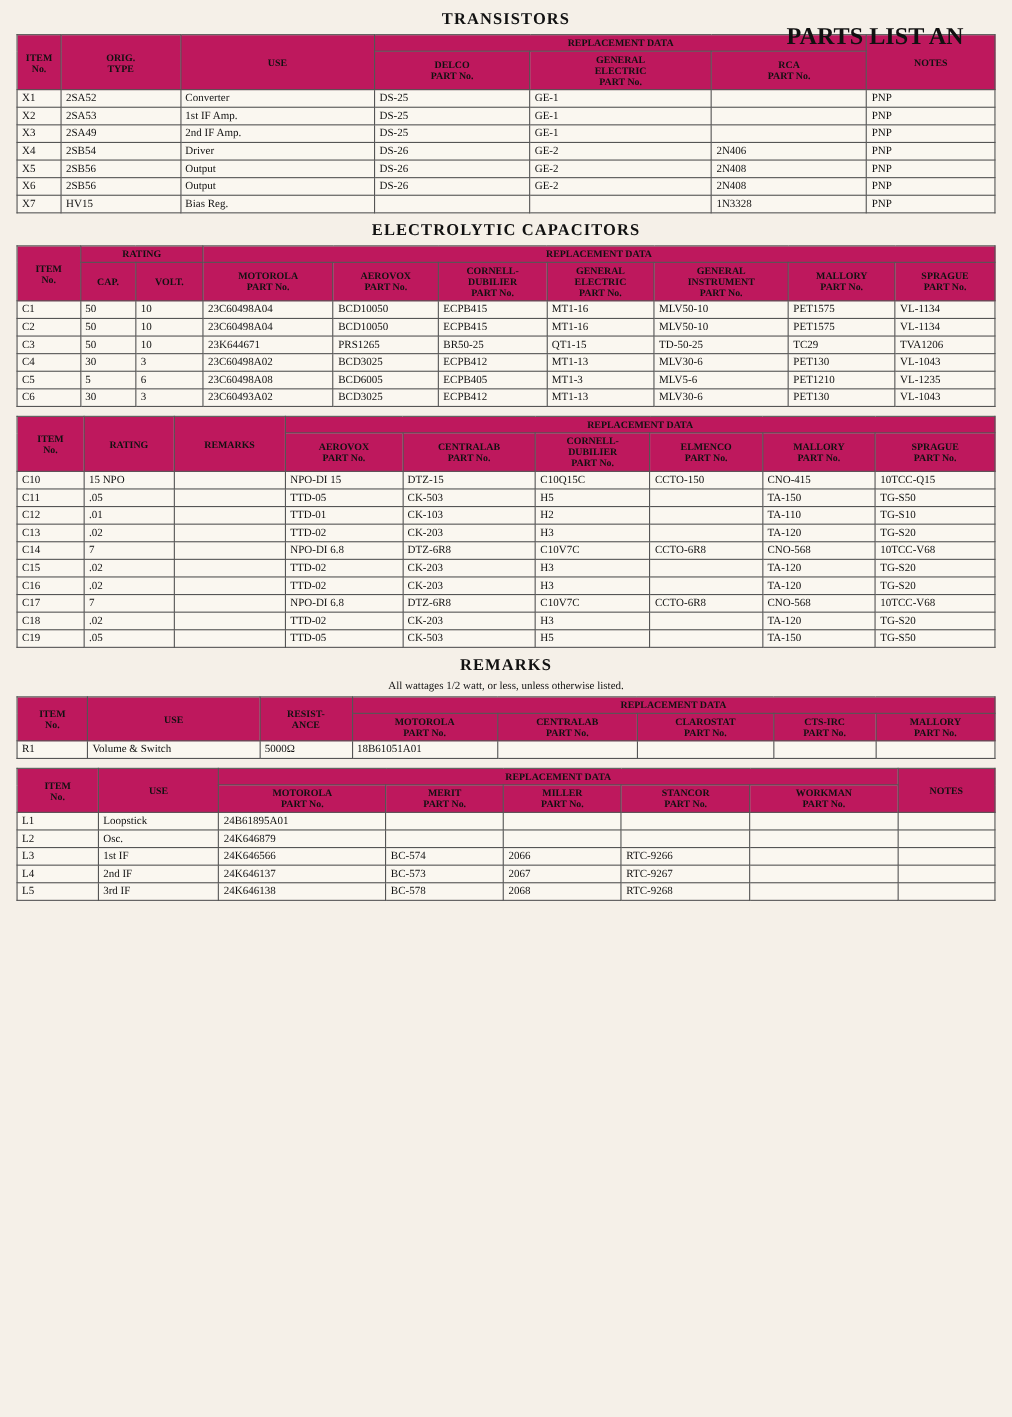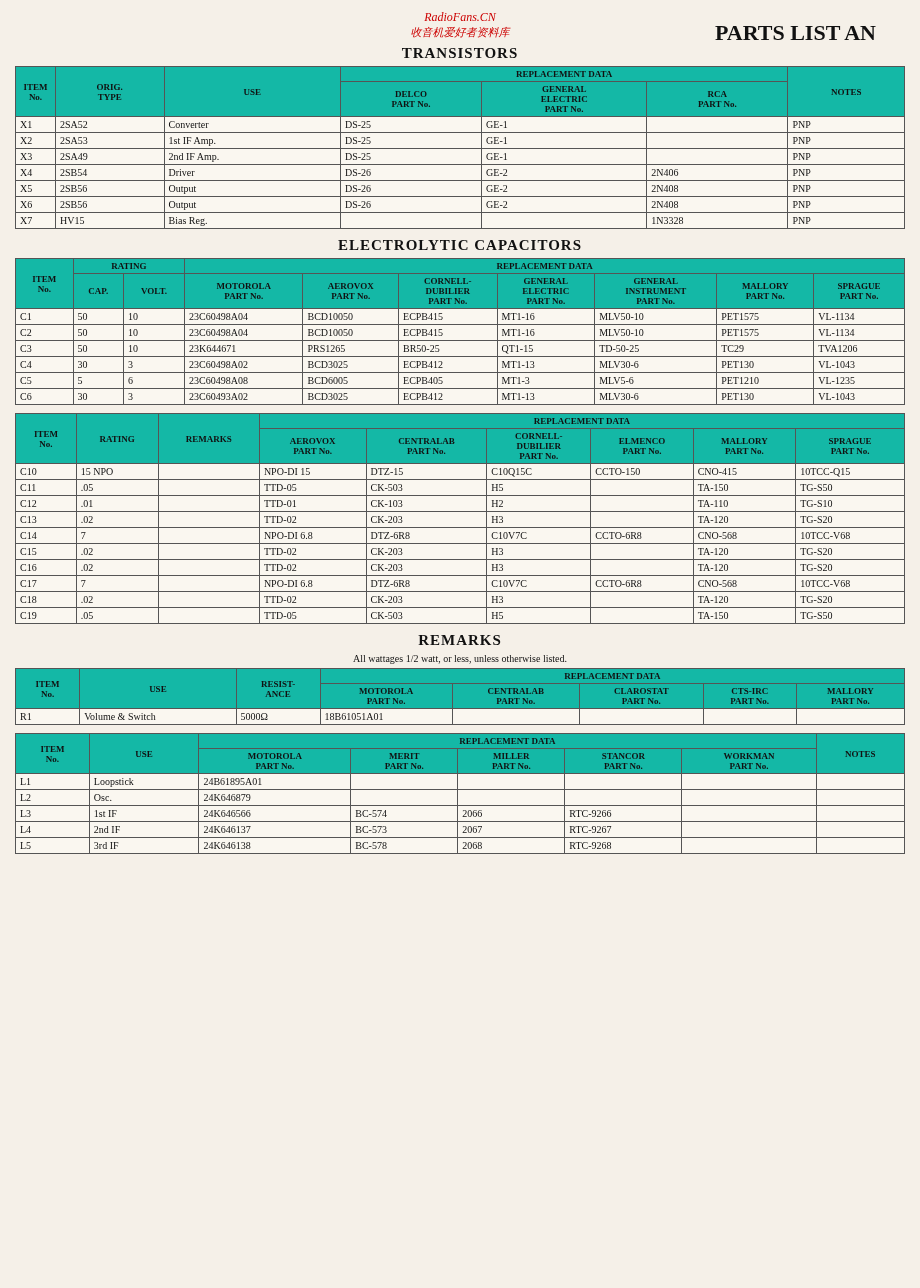--- a/index.html
+++ b/index.html
@@ -58,40 +58,36 @@
       border: 1px solid #555;
       padding: 2px 4px;
       text-align: left;
       vertical-align: top;
     }
     th {
       text-align: center;
       vertical-align: middle;
       font-size: 9px;
       font-weight: bold;
-      background: #14b8a6;
+      background: #be185d;
     }
     td {
       background: #faf7f0;
     }
     .span-header {
       text-align: center;
       font-weight: bold;
       font-size: 9px;
     }
     .item-col { width: 40px; }
   </style>
 </head>
 <body>
 
 <div style="position:relative;">
-  <div class="page-header">
-    <div class="site-title">RadioFans.CN</div>
-    <div class="site-subtitle">收音机爱好者资料库</div>
-  </div>
   <div class="page-title">PARTS LIST AN</div>
 
   <div class="section">
     <div class="section-title">TRANSISTORS</div>
     <table>
       <thead>
         <tr>
           <th rowspan="2" class="item-col">ITEM<br>No.</th>
           <th rowspan="2">ORIG.<br>TYPE</th>
           <th rowspan="2">USE</th>

